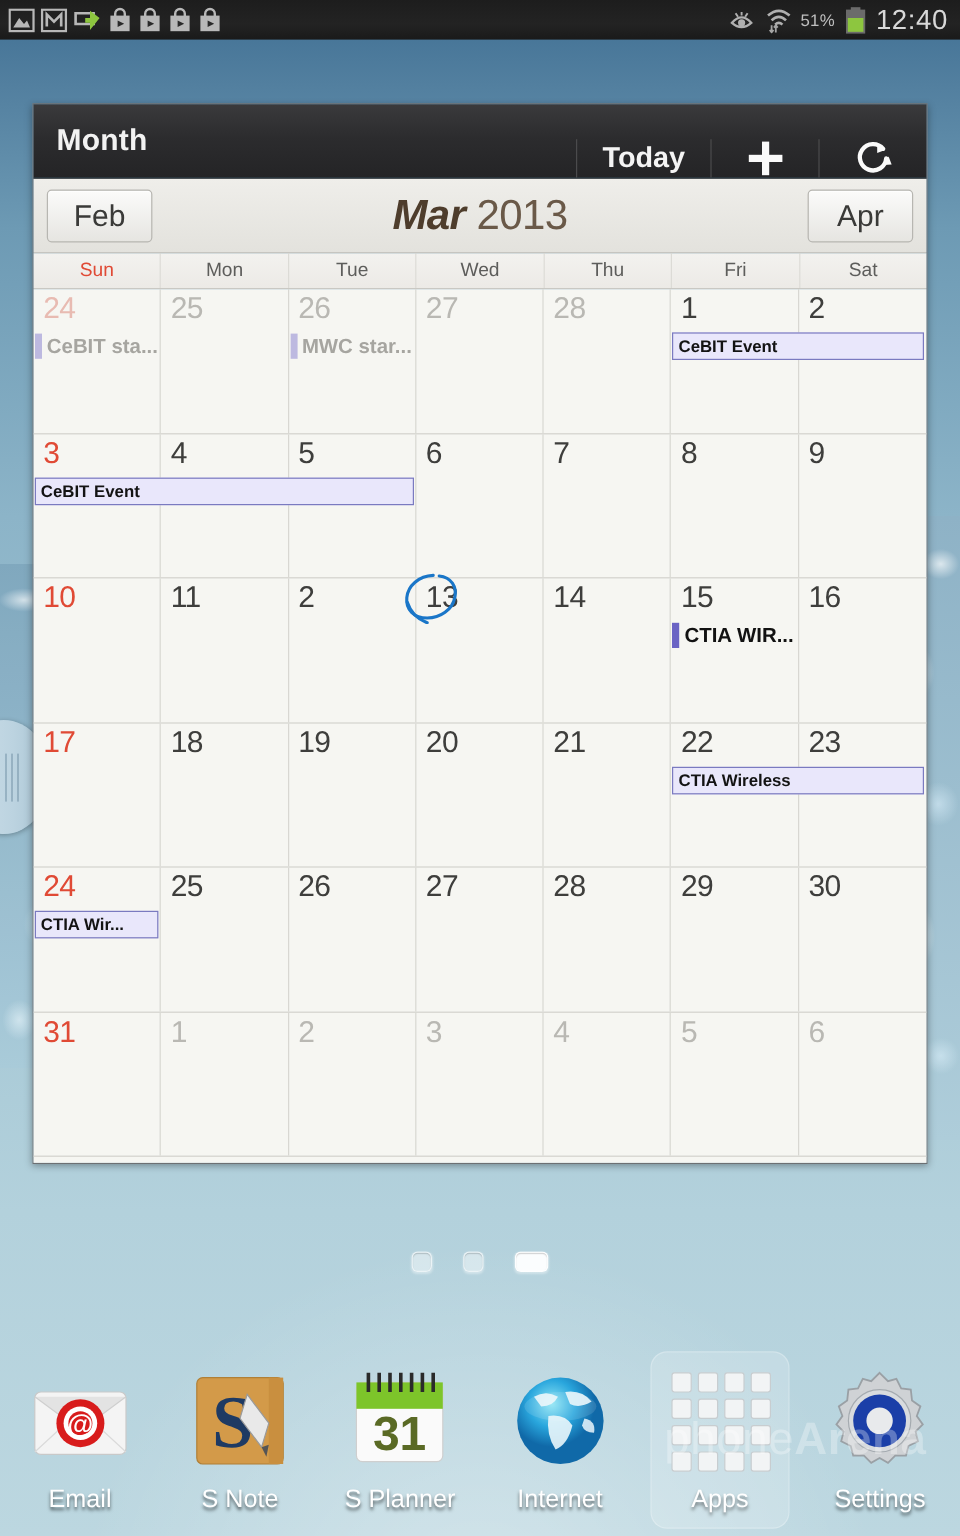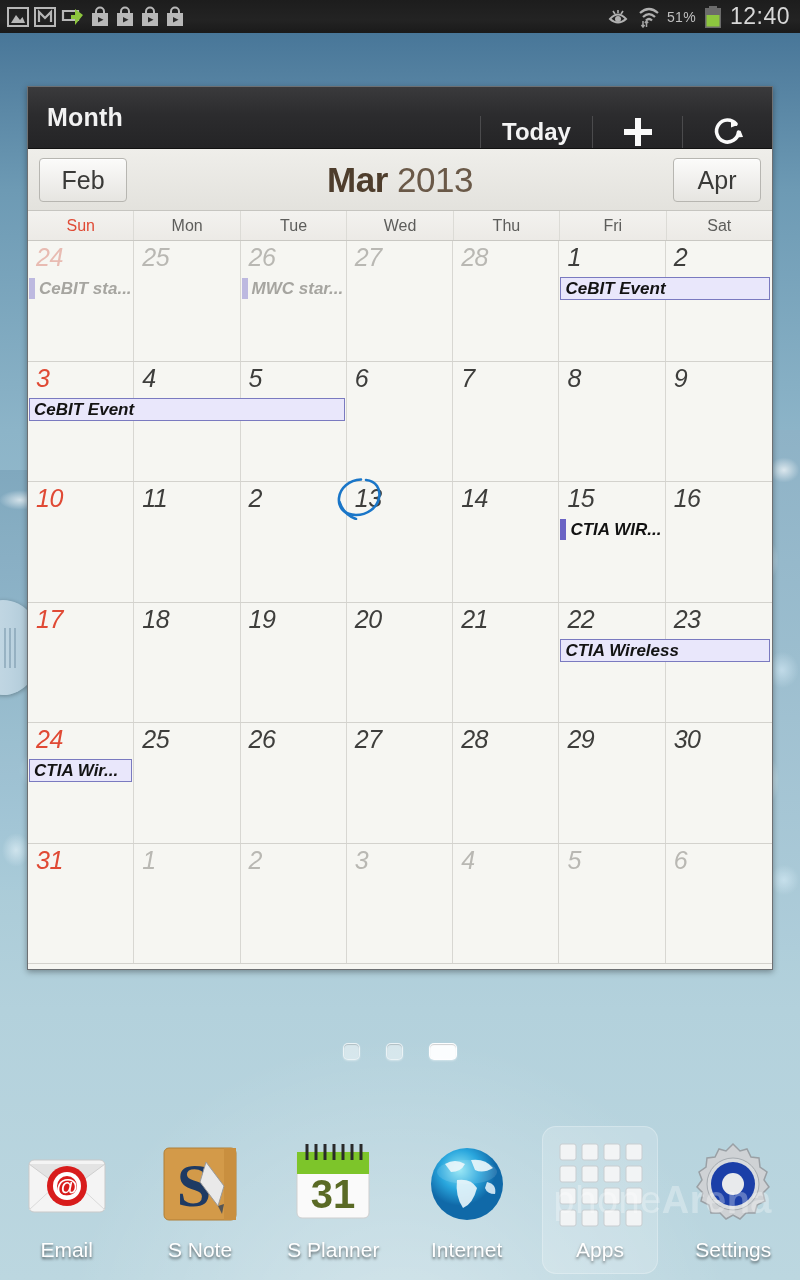--- a/index.html
+++ b/index.html
@@ -110,38 +110,38 @@
     display:flex; align-items:center; justify-content:center;
     font-size:25px; color:#3a3a38;
     box-shadow:0 1px 0 rgba(255,255,255,.8) inset;
   }
   #btn-prev{ left:11px; }
   #btn-next{ right:11px; }
   #month-title{
     width:100%; text-align:center; color:#5b4a38;
     font-size:35px; line-height:62px; letter-spacing:-.5px;
   }
-  #month-title .mname{ font-weight:bold; color:#4e3d2c; }
+  #month-title .mname{ font-weight:bold; color:#4e3d2c;font-style:italic; }
   #month-title .myear{ font-weight:400; color:#6a5948; }
 
   
   #weekdays{
     height:30px; flex:0 0 30px; display:flex;
     background:linear-gradient(to bottom,#f3f2ef,#eceae6);
     border-bottom:1px solid #c9c8c3;
   }
   #weekdays div{
     flex:1 1 0; text-align:center; font-size:16px; line-height:30px;
     color:#5d5d5b; border-right:1px solid #dcdbd6;
   }
   #weekdays div:last-child{ border-right:none; }
   #weekdays div.sun{ color:#e04a35; }
 
   
-  #grid{ flex:1 1 auto; position:relative; background:#f6f6f2;font-style:italic; }
+  #grid{ flex:1 1 auto; position:relative; background:#f6f6f2; }
   .wrow{
     position:absolute; left:0; right:0; height:120.5px;
     border-bottom:1px solid #d3d2cd;
   }
   .wrow:last-child{ border-bottom:none; }
   .cell{
     position:absolute; top:0; bottom:0; width:106.57px;
     border-right:1px solid #d8d7d2;
   }
   .cell.last{ border-right:none; }
@@ -156,21 +156,21 @@
   
   #today-ring{
     position:absolute; width:47px; height:44px; left:336px; top:476px;
     pointer-events:none; z-index:6;
   }
 
   
   .ev{
     position:absolute; height:23px;
     background:#e9e7fb; border:1px solid #7a7ac0;
-    font-size:17px; font-weight:bold; color:#131313;
+    font-size:14px; font-weight:bold; color:#131313;
     line-height:21px; padding-left:4px; overflow:hidden; white-space:nowrap;
   }
   .ev-plain{
     position:absolute; height:23px; display:flex; align-items:center;
     font-size:17px; font-weight:bold; color:#121212; white-space:nowrap;
     overflow:hidden;
   }
   .ev-plain .bar{
     width:6px; height:21px; background:#6a63c4; flex:0 0 6px; margin-right:4px;
   }

